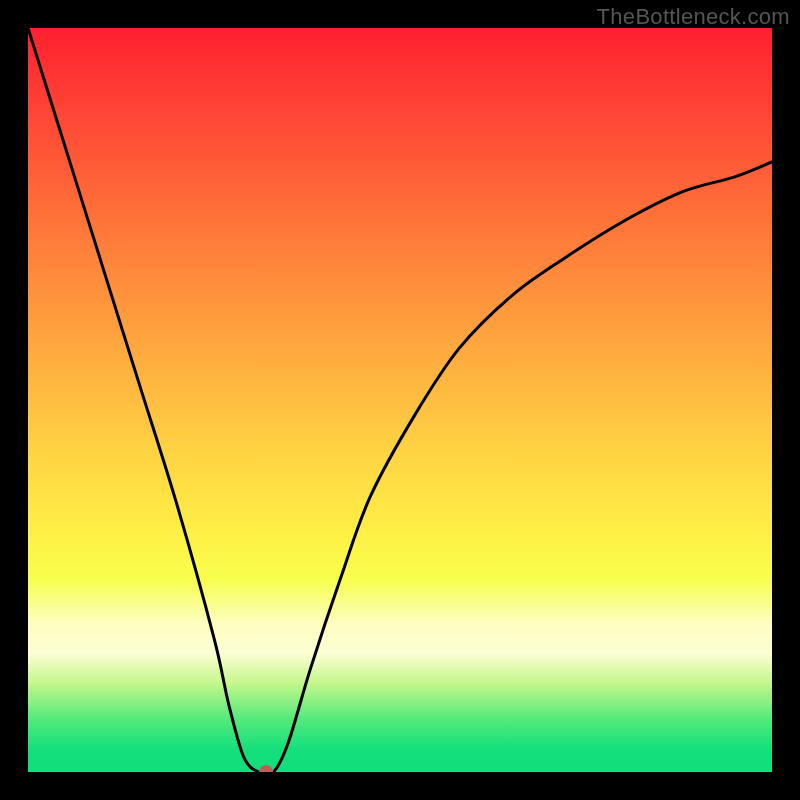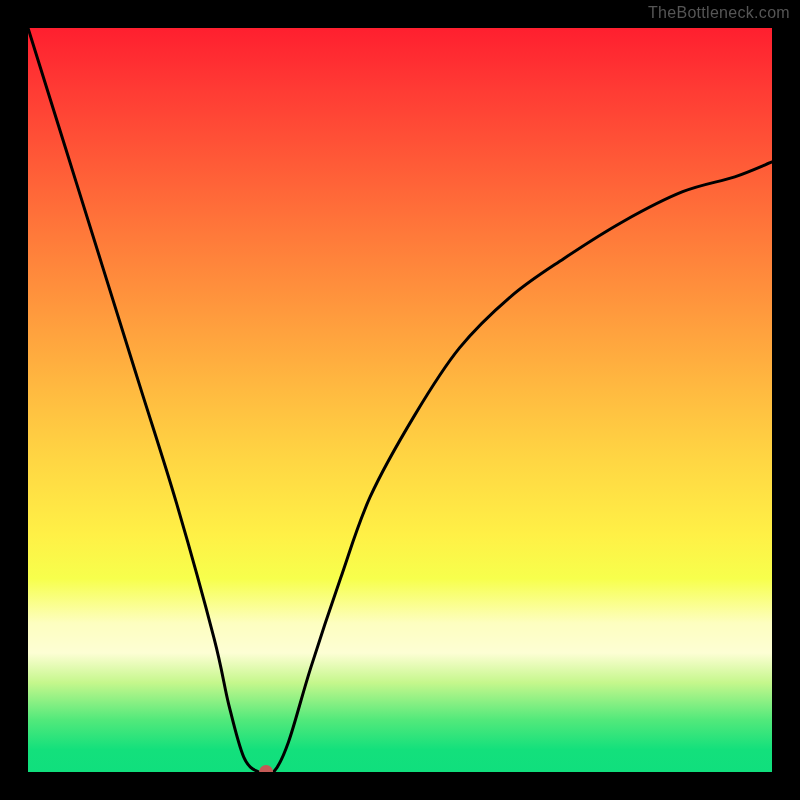--- a/index.html
+++ b/index.html
@@ -15,21 +15,21 @@
     position: relative;
     width: 800px;
     height: 800px;
     background: #000;
   }
   .watermark {
     position: absolute;
     top: 4px;
     right: 10px;
     color: #555;
-    font-size: 16px;
+    font-size: 22px;
     font-weight: 400;
     letter-spacing: 0.3px;
     user-select: none;
     z-index: 3;
   }
   .plot-area {
     position: absolute;
     left: 28px;
     top: 28px;
     width: 744px;

